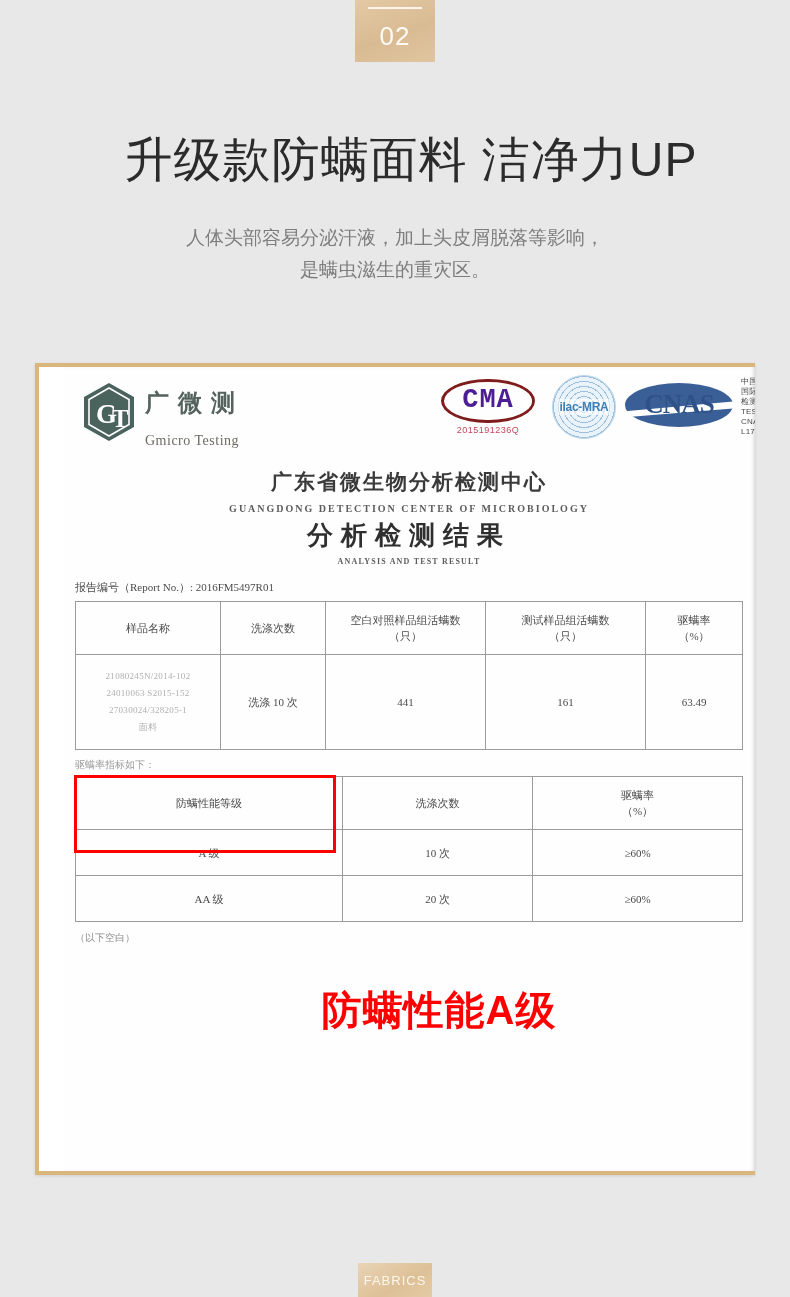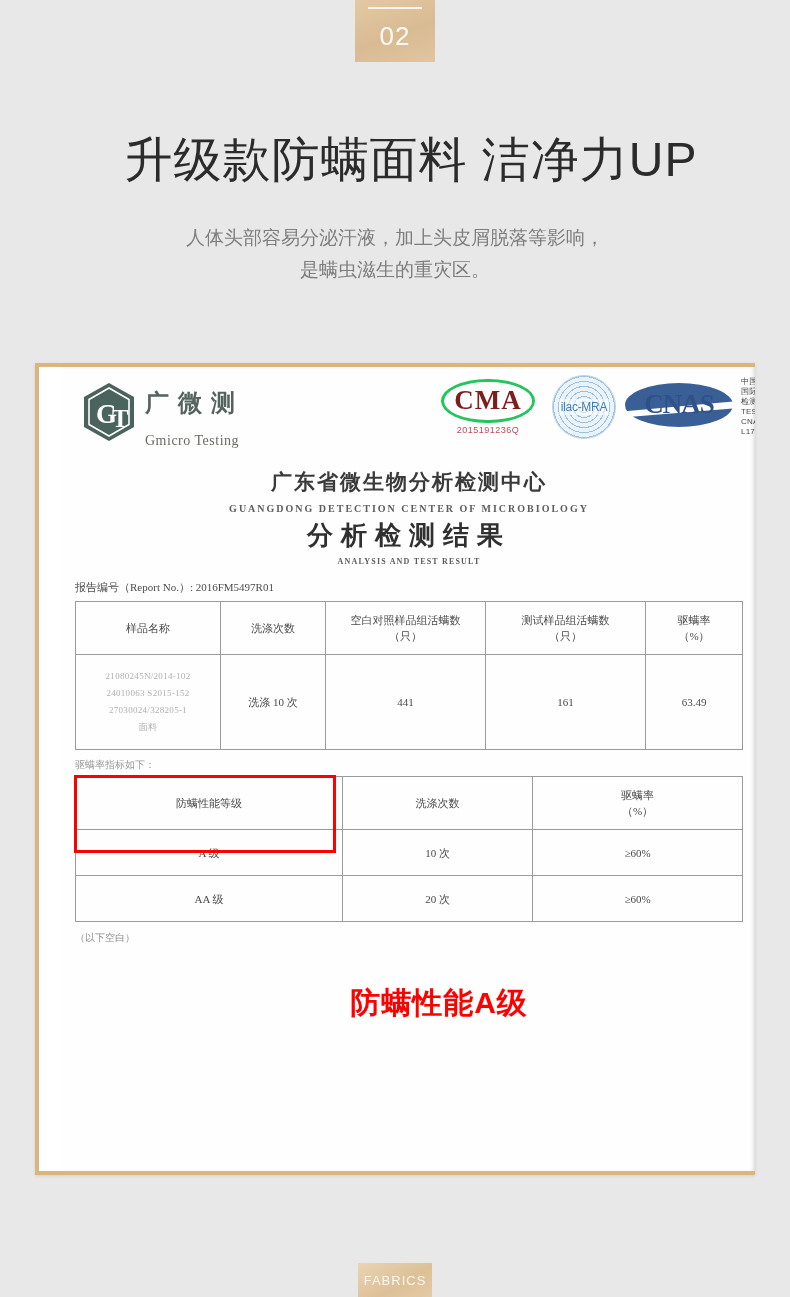--- a/index.html
+++ b/index.html
@@ -127,26 +127,26 @@
 
   .cma-logo {
     position: absolute;
     left: 378px;
     top: 12px;
     text-align: center;
   }
   .cma-ring {
     width: 88px;
     height: 38px;
-    border: 3px solid #22c55e;
+    border: 3px solid #7f1d1d;
     border-radius: 46px/22px;
     font-size: 27px;
-    color: #7f1d1d;
-    font-weight: 700;
-    font-family: Liberation Serif, serif;
+    color: #4c1d95;
+    font-weight: 700;
+    font-family: Liberation Mono, monospace;
     line-height: 36px;
     letter-spacing: 1px;
     position: relative;
     overflow: hidden;
   }
   .cma-ring::after {
     content: "";
     position: absolute;
     right: -2px;
     top: 9px;
@@ -171,21 +171,21 @@
     background:
       repeating-radial-gradient(circle at 50% 50%, rgba(90,150,200,0.55) 0 1px, rgba(255,255,255,0) 1px 5px),
       #eaf3fa;
     border: 1px solid #b8d3e8;
     display: flex;
     align-items: center;
     justify-content: center;
   }
   .ilac-text {
     font-size: 12px;
-    font-weight: 400;
+    font-weight: 700;
     color: #3f7fb5;
     font-family: "Liberation Sans", sans-serif;
     background: rgba(255,255,255,0.55);
     padding: 1px 2px;
     letter-spacing: -0.3px;
   }
 
   .cnas-logo {
     position: absolute;
     left: 560px;
@@ -322,21 +322,21 @@
 
   .blank-note {
     margin: 9px 0 0 12px;
     font-size: 10px;
     color: #8d8d8d;
   }
 
   .red-stamp {
     text-align: center;
     margin-top: 38px;
-    font-size: 30px;
+    font-size: 40px;
     font-weight: 700;
     color: #ff0000;
     letter-spacing: 1px;
     padding-left: 60px;
   }
 
   
   .footer-tag {
     position: absolute;
     left: 358px;

